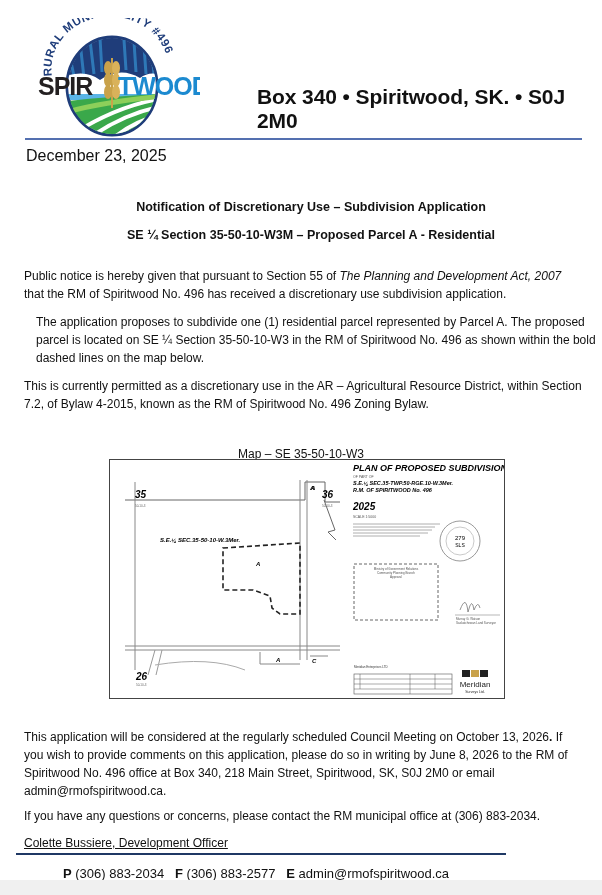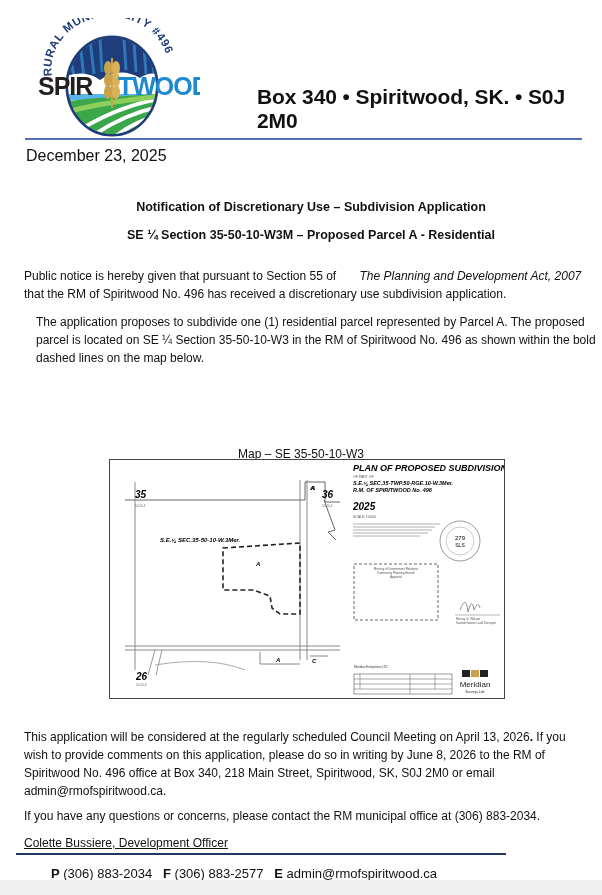--- a/index.html
+++ b/index.html
@@ -13,25 +13,25 @@
   .address { position: absolute; left: 241px; top: 85px; font-size: 21px; font-weight: bold; letter-spacing: -0.1px; margin-left: 16px; }
   .hr-top { position: absolute; left: 25px; top: 138px; width: 557px; height: 2px; background: #5470b0; }
   .date { position: absolute; left: 26px; top: 147px; font-size: 16px; }
   .title { position: absolute; left: 0; width: 622px; text-align: center; font-weight: bold; font-size: 12.5px; }
   .t1 { top: 200px; } .t2 { top: 228px; }
   .para { position: absolute; left: 24px; width: 560px; font-size: 12px; line-height: 18px; }
   .p1 { top: 267px; } .p2 { top: 313px; margin-left: 12px; } .p3 { top: 377px; }
   .p4 { top: 728px; } .p5 { top: 807px; } .p6 { top: 834px; text-decoration: underline; }
   .caption { position: absolute; left: 0; width: 602px; text-align: center; top: 429px; font-size: 12px; margin-top: 18px; }
   .map { position: absolute; left: 109px; top: 459px; width: 394px; height: 238px; border: 1px solid #444; background: #fff; }
-  .footer { position: absolute; left: 0; width: 488px; text-align: center; top: 866px; font-size: 13px; }
+  .footer { position: absolute; left: 12px; width: 488px; text-align: center; top: 866px; font-size: 13px; }
   .footer b { font-weight: bold; }
   .gray { position: absolute; left: 0; top: 880px; width: 602px; height: 15px; background: #f0f0f0; }
   .bline { position: absolute; left: 16px; top: 853px; width: 490px; height: 2px; background: #1f3864; }
-  em { font-style: italic; margin-left: 20px; }
+  em { font-style: italic; }
 </style>
 </head>
 <body>
 
 <div class="page">
 
   <div class="logo">
     <svg width="170" height="120" viewBox="0 0 170 120">
       <defs>
         <path id="arc" d="M22,58 A58,52 0 0 1 138,44"></path>
@@ -70,20 +70,21 @@
   <div class="address">Box 340 • Spiritwood, SK. • S0J 2M0</div>
   <div class="hr-top"></div>
 
   <div class="date">December 23, 2025</div>
 
   <div class="title t1">Notification of Discretionary Use – Subdivision Application</div>
   <div class="title t2">SE ¼ Section 35-50-10-W3M – Proposed Parcel A - Residential</div>
 
   <div class="para p1"><span>Public notice is hereby given that pursuant to Section 55 of </span><em>The Planning and Development Act, 2007</em><span> that the RM of Spiritwood No. 496 has received a discretionary use subdivision application.</span></div>
   <div class="para p2">The application proposes to subdivide one (1) residential parcel represented by Parcel A.  The proposed parcel is located on SE ¼ Section 35-50-10-W3 in the RM of Spiritwood No. 496 as shown within the bold dashed lines on the map below.</div>
+  <div class="para p3">This is currently permitted as a discretionary use in the AR – Agricultural Resource District, within Section 7.2, of Bylaw 4-2015, known as the RM of Spiritwood No. 496 Zoning Bylaw.</div>
 
   <div class="caption">Map – SE 35-50-10-W3</div>
 
   <div class="map">
     <svg width="394" height="238" viewBox="0 0 394 238" font-family="Liberation Sans, sans-serif">
 
       <line x1="15" y1="40" x2="195" y2="40" stroke="#666" stroke-width="1"></line>
       <line x1="195" y1="40" x2="195" y2="22" stroke="#666"></line>
       <line x1="195" y1="22" x2="215" y2="22" stroke="#666"></line>
       <line x1="215" y1="22" x2="215" y2="42" stroke="#666"></line>
@@ -154,21 +155,21 @@
       <line x1="325" y1="214" x2="325" y2="229" stroke="#555" stroke-width="0.5"></line>
 
       <rect x="352" y="210" width="8" height="7" fill="#222"></rect>
       <rect x="361" y="210" width="8" height="7" fill="#c9a24a"></rect>
       <rect x="370" y="210" width="8" height="7" fill="#222"></rect>
       <text x="365" y="227" font-size="8" text-anchor="middle" fill="#222">Meridian</text>
       <text x="365" y="233" font-size="3.5" text-anchor="middle" fill="#222">Surveys Ltd.</text>
     </svg>
   </div>
 
-  <div class="para p4"><span>This application will be considered at the regularly scheduled Council Meeting on April 13, 2026</span><b>.</b><span> If you wish to provide comments on this application, please do so in writing by June 8, 2026 to the RM of Spiritwood No. 496 office at Box 340, 218 Main Street, Spiritwood, SK, S0J 2M0 or email admin@rmofspiritwood.ca.</span></div>
+  <div class="para p4"><span>This application will be considered at the regularly scheduled Council Meeting on October 13, 2026</span><b>.</b><span> If you wish to provide comments on this application, please do so in writing by June 8, 2026 to the RM of Spiritwood No. 496 office at Box 340, 218 Main Street, Spiritwood, SK, S0J 2M0 or email admin@rmofspiritwood.ca.</span></div>
   <div class="para p5">If you have any questions or concerns, please contact the RM municipal office at (306) 883-2034.</div>
   <div class="para p6">Colette Bussiere, Development Officer</div>
 
   <div class="bline"></div>
   <div class="footer">
     <b>P</b>
     <span>(306) 883-2034</span>&nbsp;&nbsp;
     <b>F</b>
     <span>(306) 883-2577</span>&nbsp;&nbsp;
     <b>E</b>

